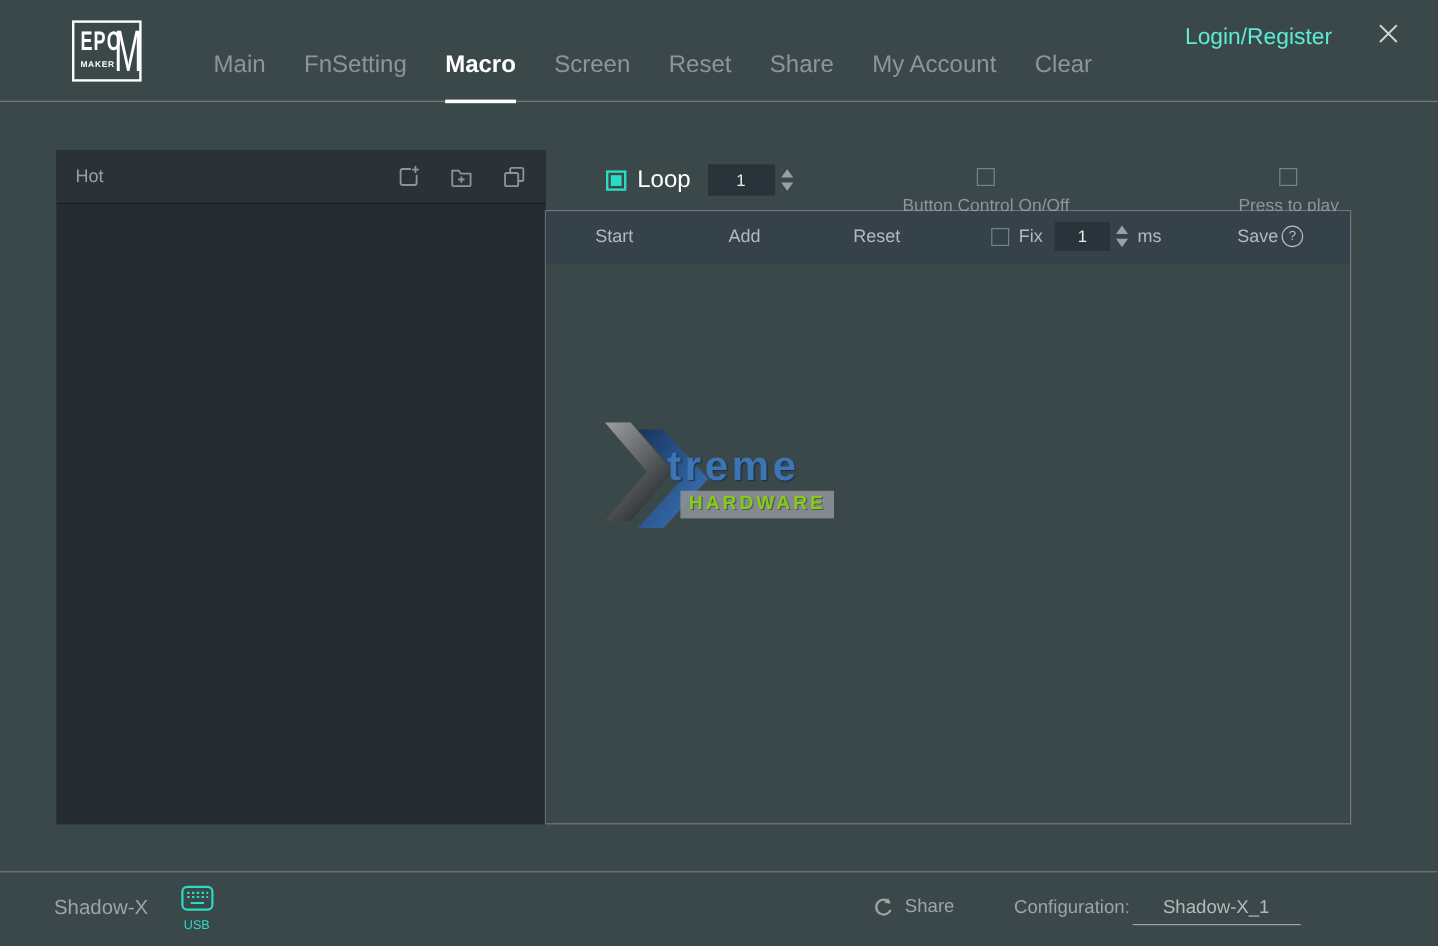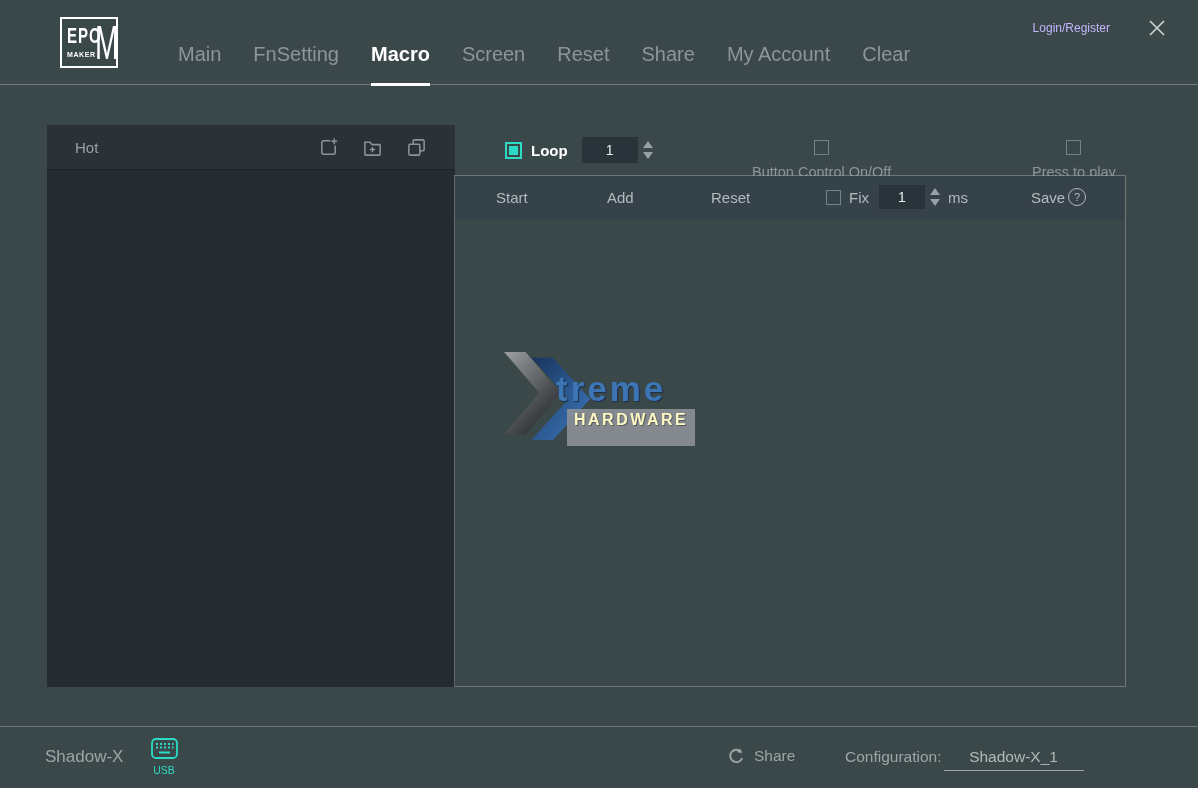--- a/index.html
+++ b/index.html
@@ -27,40 +27,40 @@
             color:#fff; display:inline-block; transform:scale(0.62,1.06);
             transform-origin:top left; font-weight:normal; }
 
   .nav { position:absolute; left:178px; top:43px; display:flex; gap:32px;
          font-size:20px; color:#8b969a; }
   .nav-item { position:relative; cursor:pointer; white-space:nowrap;text-align:right; }
   .nav-item.active { color:#ffffff; font-weight:bold; }
   .nav-item.active::after { content:""; position:absolute; left:0; right:0;
          bottom:-20px; height:3px; background:#ffffff; }
 
-  .login { position:absolute; right:88px; top:21px; font-size:12px; color:#c4b5fd; cursor:pointer; }
+  .login { position:absolute; right:88px; top:21px; font-size:19px; color:#5eead4; cursor:pointer; }
   .close-btn { position:absolute; right:30px; top:17px; width:22px; height:22px; cursor:pointer; }
 
   
   .left-panel { position:absolute; left:47px; top:125px; width:408px; height:562px;
                 background:#252c31; }
   .left-header { height:45px; background:#2a3137; border-bottom:1px solid #1c2226;
-                 display:flex; align-items:center; padding:0 28px; }
+                 display:flex; align-items:center; padding:0 16px; }
   .left-title { font-size:15px; color:#97a1a4; flex:1; }
   .left-icons { display:flex; gap:23px; align-items:center; }
   .left-icons svg { display:block; cursor:pointer; }
 
   
   .loop-row { position:absolute; left:479px; top:125px; width:672px; height:50px; }
   .loop-group { position:absolute; left:26px; top:12px; display:flex; align-items:center; }
   .cb-checked { width:17px; height:17px; border:2px solid #2bdbc6;
                 display:flex; align-items:center; justify-content:center; cursor:pointer; }
   .cb-checked .inner { width:9px; height:9px; background:#2bdbc6; }
   .cb-empty { width:15px; height:15px; border:1px solid #76828a; cursor:pointer; }
-  .loop-label { font-size:15px; font-weight:bold; color:#ffffff; margin-left:9px; }
+  .loop-label { font-size:20px; font-weight:normal; color:#ffffff; margin-left:9px; }
   .spinbox { width:56px; height:26px; background:#29333a; display:flex;
              align-items:center; justify-content:center; font-size:14px;
              color:#e8ecec; cursor:text; }
   .loop-group .spinbox { margin-left:14px; }
   .spin-arrows { display:flex; flex-direction:column; gap:4px; margin-left:5px; cursor:pointer; }
   .tri-up { width:0; height:0; border-left:5px solid transparent;
             border-right:5px solid transparent; border-bottom:7px solid #97a1a4; }
   .tri-down { width:0; height:0; border-left:5px solid transparent;
               border-right:5px solid transparent; border-top:7px solid #97a1a4; }
   .cb-group { position:absolute; display:flex; align-items:center; gap:9px;
@@ -87,22 +87,22 @@
                align-items:center; justify-content:center; font-size:11px;
                color:#b2bbbd; cursor:pointer; }
 
   
   .watermark { position:absolute; left:503px; top:352px; width:205px; height:88px;
                pointer-events:none; }
   .wm-x { position:absolute; left:0; top:0; }
   .wm-treme { position:absolute; left:53px; top:17px; font-size:35px; font-weight:bold;
               color:#3c74b4; letter-spacing:3px; text-shadow:1px 1px 1px #1c2e47; }
   .wm-hardware { position:absolute; left:64px; top:57px; background:rgba(141,146,151,.88);
-                 color:#fef9c3; font-weight:bold; font-size:16px; letter-spacing:2.5px;
-                 padding:2px 7px 17px 7px; text-shadow:1px 1px 0 #55595d; }
+                 color:#84cc16; font-weight:bold; font-size:16px; letter-spacing:2.5px;
+                 padding:2px 7px 3px 7px; text-shadow:1px 1px 0 #55595d; }
 
   
   .footer-sep { position:absolute; left:0; top:726px; width:1198px; height:1px;
                 background:rgba(158,168,170,.5); }
   .device-name { position:absolute; left:45px; top:747px; font-size:17px; color:#9aa5a7; }
   .usb-group { position:absolute; left:148px; top:738px; width:32px; text-align:center;
                cursor:pointer; }
   .usb-label { font-size:10.5px; color:#2bdbc6; margin-top:1px; }
   .reset-group { position:absolute; left:728px; top:747px; display:flex;
                  align-items:center; gap:9px; font-size:15.5px; color:#9aa5a7; cursor:pointer; }

